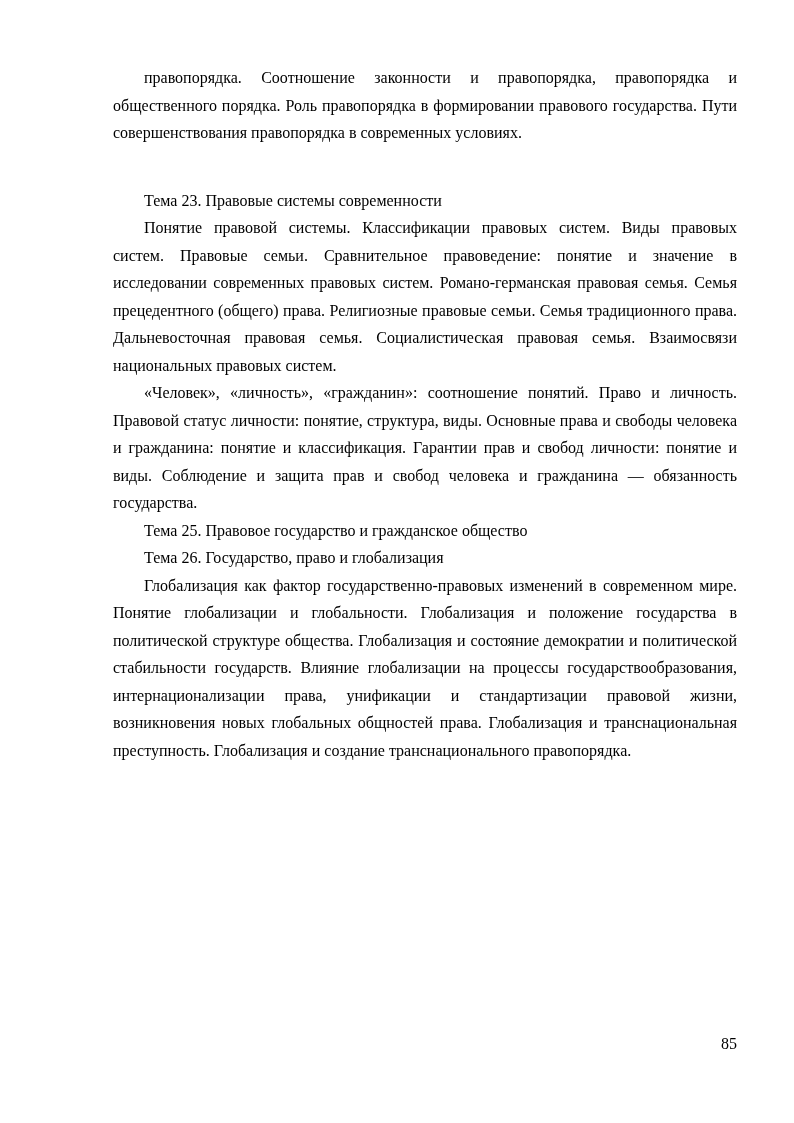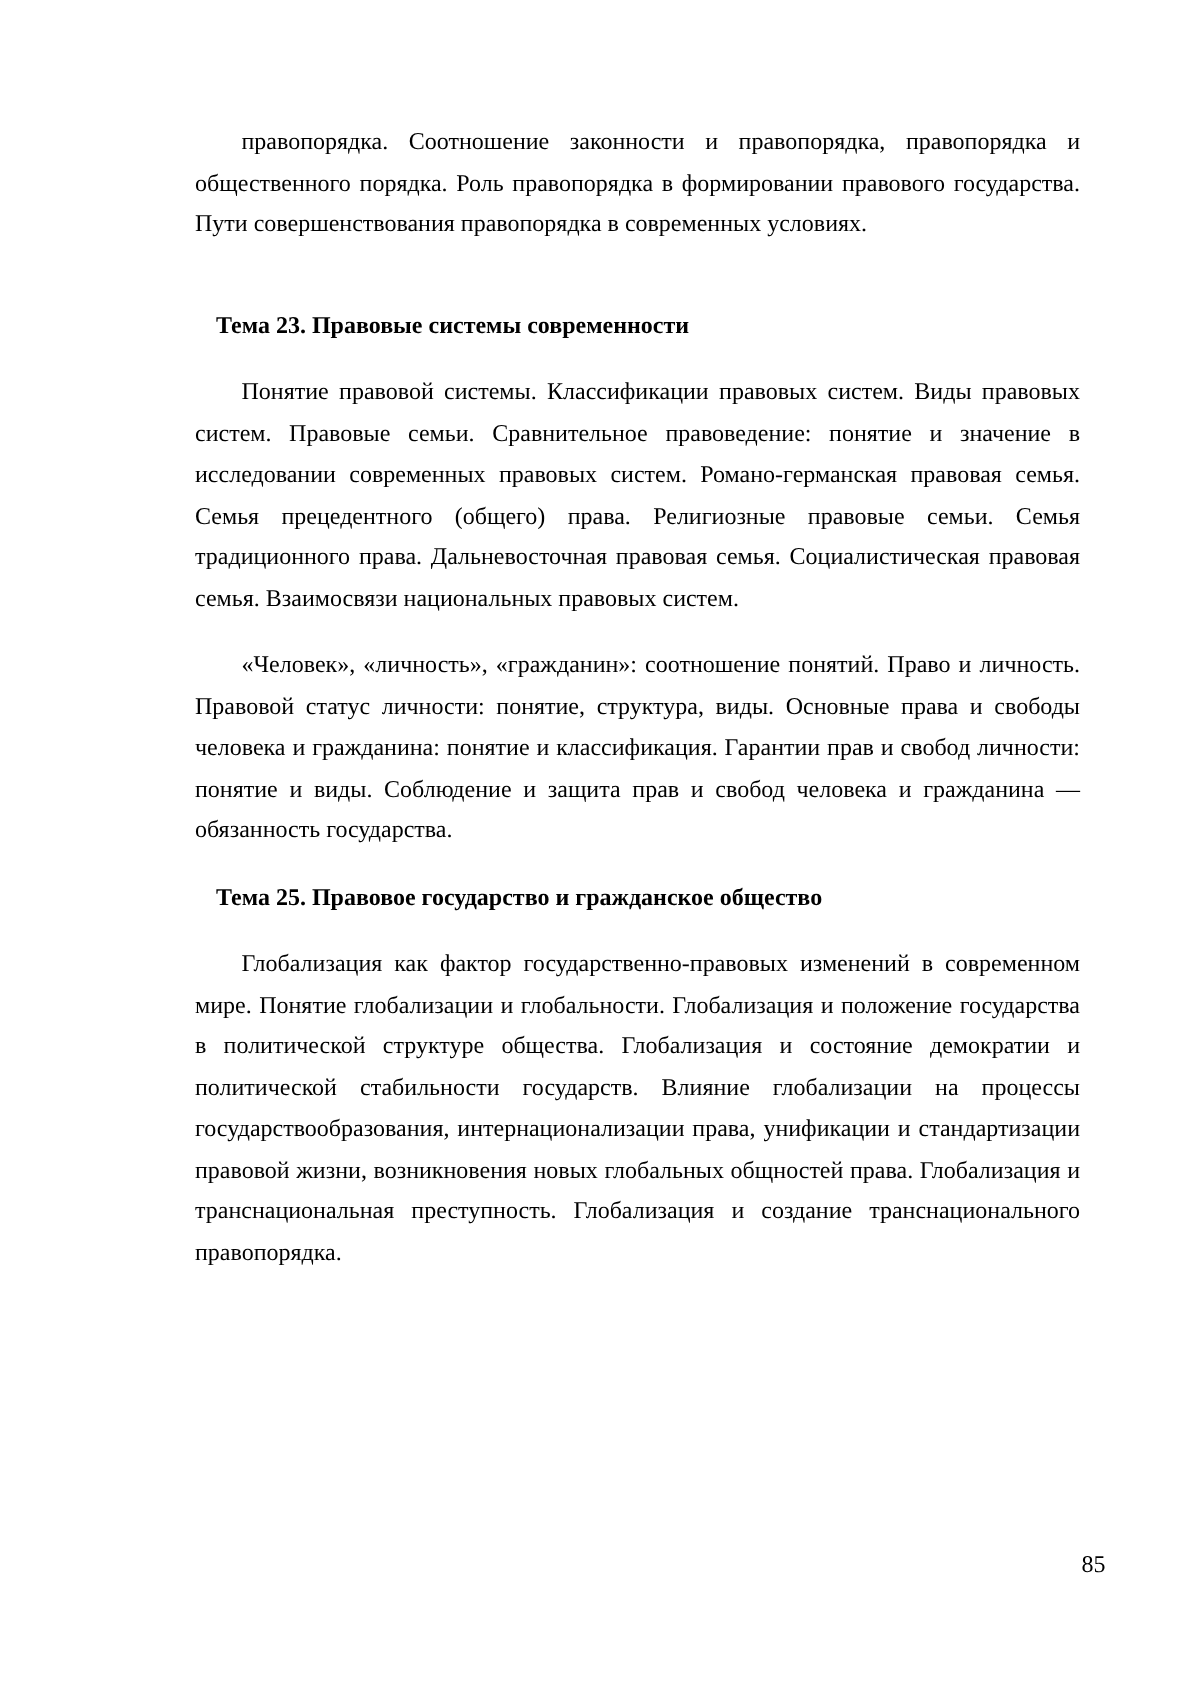--- a/index.html
+++ b/index.html
@@ -17,29 +17,29 @@
     font-size: 16px;
     overflow: hidden;
   }
   .doc-content {
     position: absolute;
     top: 64px;
     left: 113px;
     width: 624px;
   }
   .doc-paragraph {
-    margin: 17px;
+    margin: 0;
     text-align: justify;
     text-indent: 31px;
     line-height: 27.5px;
     font-size: 16px;
   }
   .topic-heading {
     margin: 0;
-    font-weight: bold;
+    font-weight: normal;
     text-indent: 31px;
     line-height: 27.5px;
     font-size: 16px;
     text-align: left;
   }
   .gap-before {
     margin-top: 40px;
   }
   .para-gap {
     margin-top: 6px;
@@ -69,19 +69,20 @@
 
     <p class="doc-paragraph">правопорядка. Соотношение законности и правопорядка, правопорядка и общественного порядка. Роль правопорядка в формировании правового государства. Пути совершенствования правопорядка в современных условиях.</p>
 
     <p class="topic-heading gap-before">Тема 23. Правовые системы современности</p>
     <p class="doc-paragraph">Понятие правовой системы. Классификации правовых систем. Виды правовых систем. Правовые семьи. Сравнительное правоведение: понятие и значение в исследовании современных правовых систем. Романо-германская правовая семья. Семья прецедентного (общего) права. Религиозные правовые семьи. Семья традиционного права. Дальневосточная правовая семья. Социалистическая правовая семья. Взаимосвязи национальных правовых систем.</p>
 
     <p class="doc-paragraph">«Человек», «личность», «гражданин»: соотношение понятий. Право и личность. Правовой статус личности: понятие, структура, виды. Основные права и свободы человека и гражданина: понятие и классификация. Гарантии прав и свобод личности: понятие и виды. Соблюдение и защита прав и свобод человека и гражданина — обязанность государства.</p>
 
     <p class="topic-heading">Тема 25. Правовое государство и гражданское общество</p>
 
+    <p class="topic-heading">Тема 26. Государство, право и глобализация</p>
     <p class="doc-paragraph">Глобализация как фактор государственно-правовых изменений в современном мире. Понятие глобализации и глобальности. Глобализация и положение государства в политической структуре общества. Глобализация и состояние демократии и политической стабильности государств. Влияние глобализации на процессы государствообразования, интернационализации права, унификации и стандартизации правовой жизни, возникновения новых глобальных общностей права. Глобализация и транснациональная преступность. Глобализация и создание транснационального правопорядка.</p>
 
 
   </div>
 
   <div class="page-number">85</div>
 </div>
 
 </body></html>

